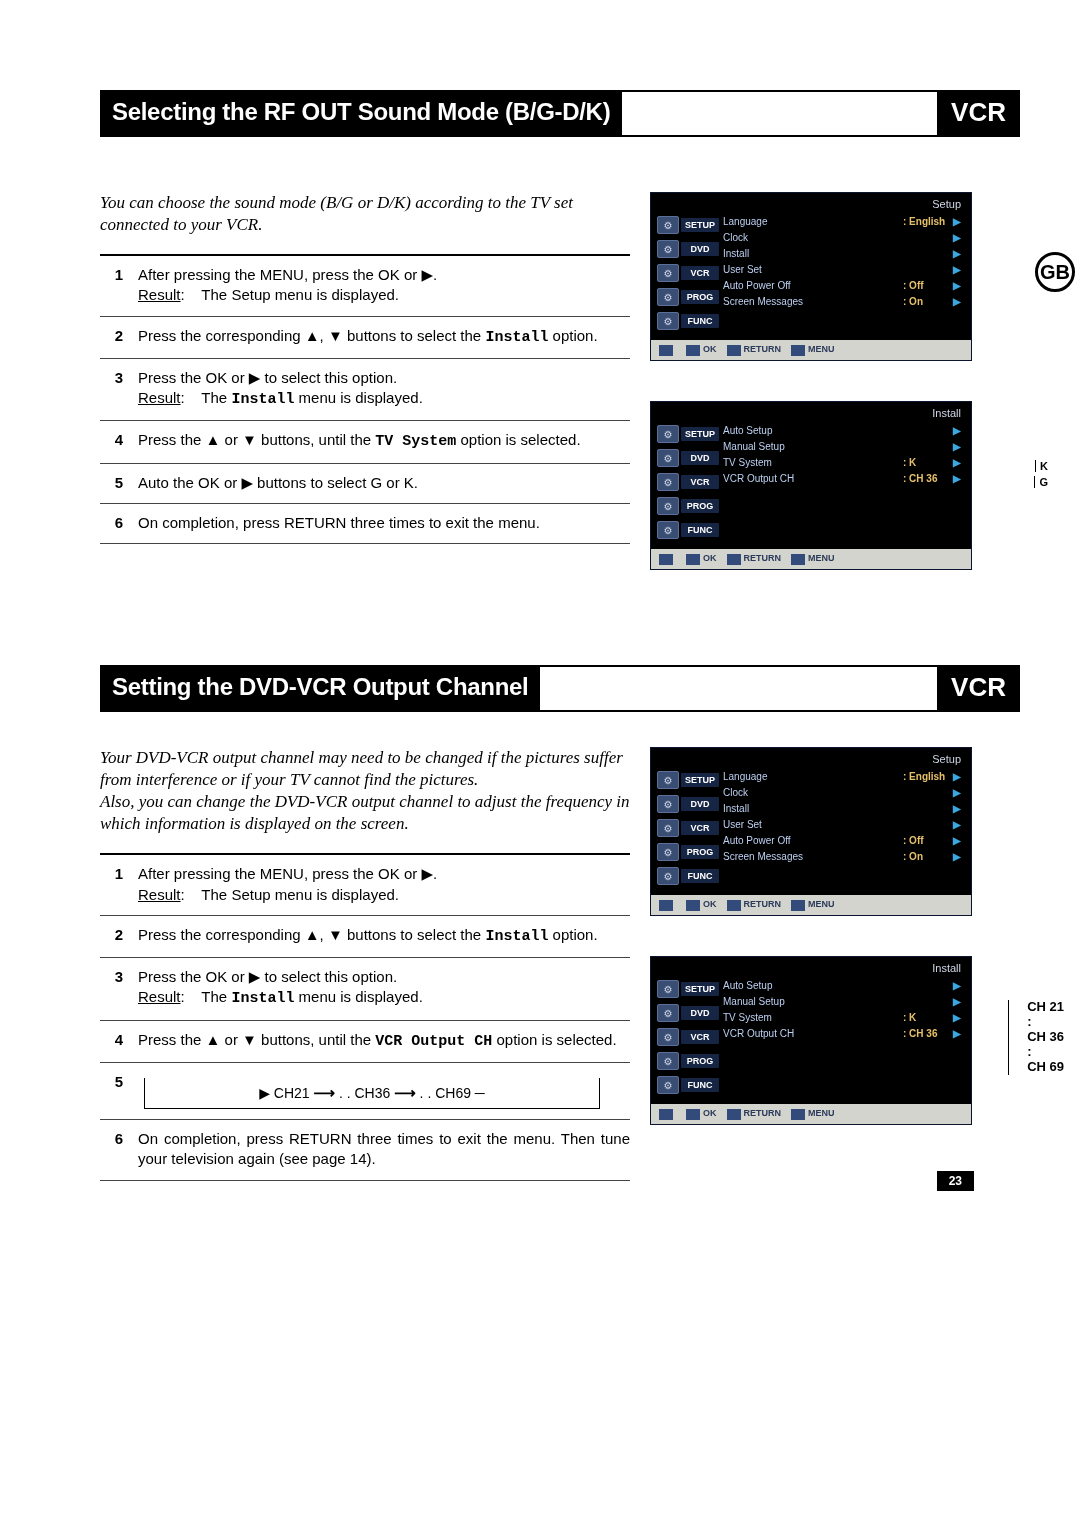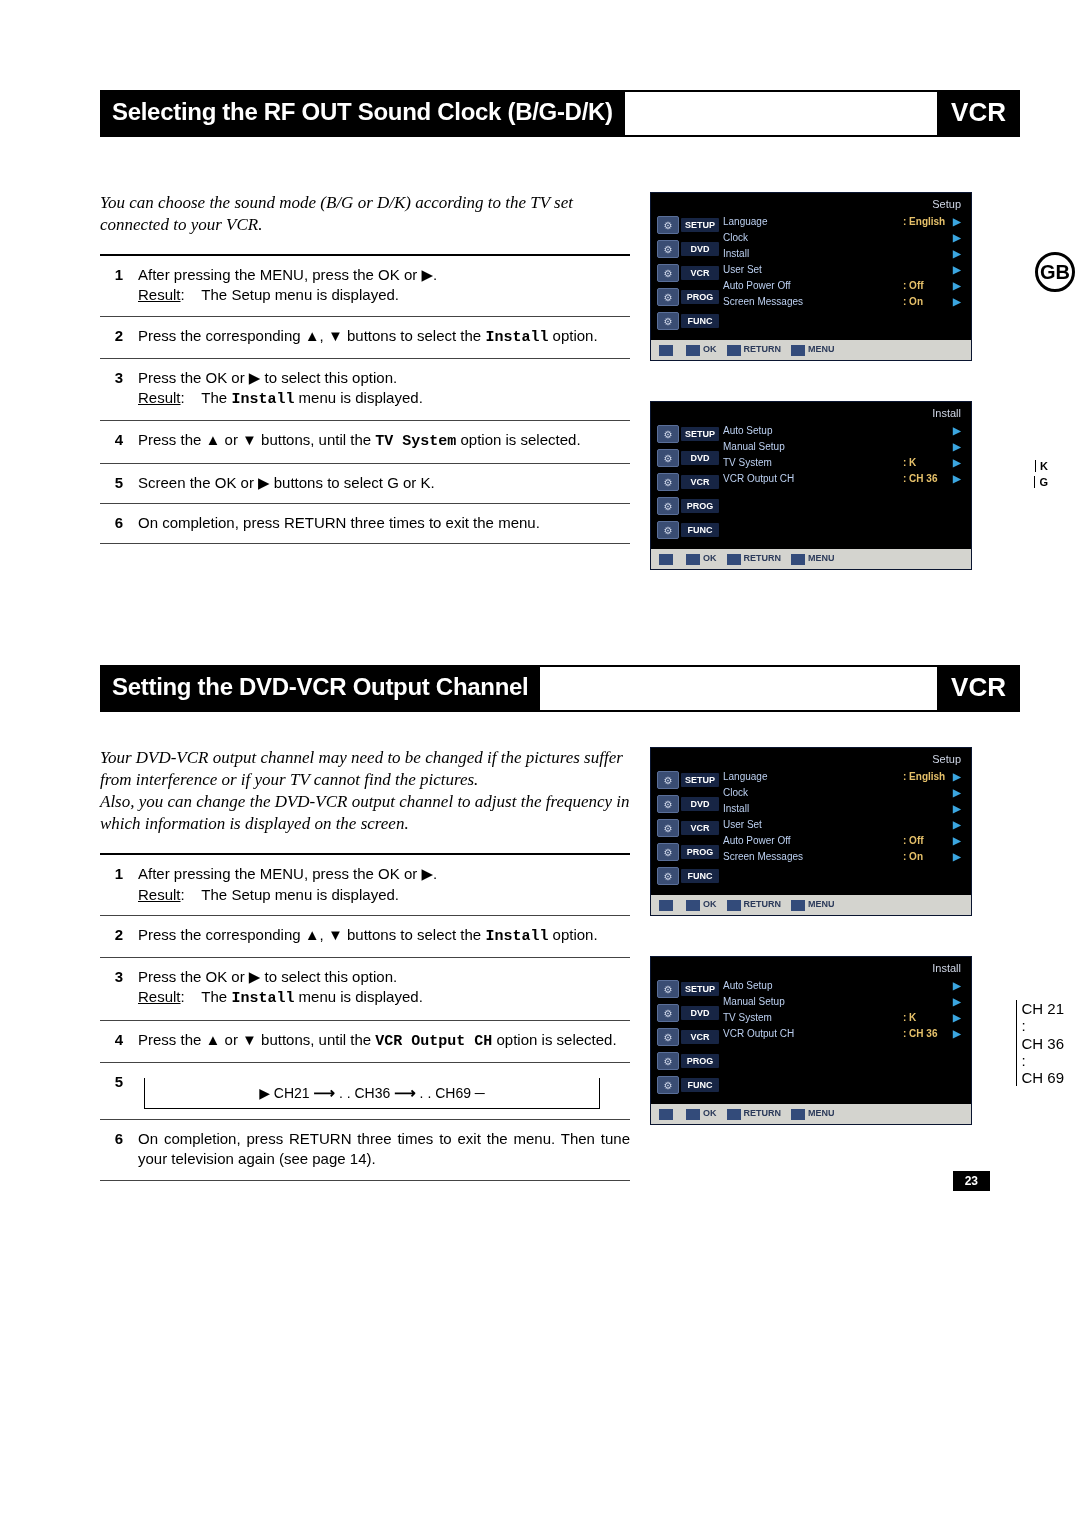--- a/index.html
+++ b/index.html
@@ -177,45 +177,45 @@
     position: absolute;
     right: -28px;
     font-size: 11px;
     font-weight: bold;
     border-left: 1.5px solid #000;
     padding-left: 4px;
   }
   .ch-range {
     position: absolute;
     right: -44px;
-    font-size: 15px;
-    font-weight: normal;
+    font-size: 13px;
+    font-weight: bold;
     border-left: 1.5px solid #000;
-    padding-left: 4px;
+    padding-left: 18px;
     line-height: 1.15;
   }
   .pagenum {
     position: absolute;
     bottom: 30px;
-    right: 90px;
+    right: 106px;
     background: #000;
     color: #fff;
     font-weight: bold;
     font-size: 12px;
     padding: 3px 12px;
   }
   .sep-large { height: 55px; }
 </style>
 </head>
 <body>
 
 <div class="page">
 
   <div class="title-row">
-    <div class="title-main">Selecting the RF OUT Sound Clock (B/G-D/K)</div>
+    <div class="title-main">Selecting the RF OUT Sound Mode (B/G-D/K)</div>
     <div class="title-spacer"></div>
     <div class="title-badge">VCR</div>
   </div>
 
   <div class="layout">
     <div class="left-col">
       <div class="intro">You can choose the sound mode (B/G or D/K) according to the TV set connected to your VCR.</div>
       <div class="steps" id="steps-0">
           <div class="step">
             <div class="step-num">1</div>
@@ -228,21 +228,21 @@
           <div class="step">
             <div class="step-num">3</div>
             <div class="step-body">Press the OK or ▶ to select this option.<br><span class="result-u">Result</span>: &nbsp;&nbsp;&nbsp;The <span class="mono">Install</span>  menu is displayed.</div>
           </div>
           <div class="step">
             <div class="step-num">4</div>
             <div class="step-body">Press the ▲ or ▼ buttons, until the <span class="mono">TV  System</span>  option is selected.</div>
           </div>
           <div class="step">
             <div class="step-num">5</div>
-            <div class="step-body">Screen the OK or ▶ buttons to select G or K.</div>
+            <div class="step-body">Auto the OK or ▶ buttons to select G or K.</div>
           </div>
           <div class="step">
             <div class="step-num">6</div>
             <div class="step-body">On completion, press RETURN three times to exit the menu.</div>
           </div>
         </div>
     </div>
     <div class="right-col">
       <div class="gb-circle">GB</div>
       <div id="osd-0-0" class="osd">

